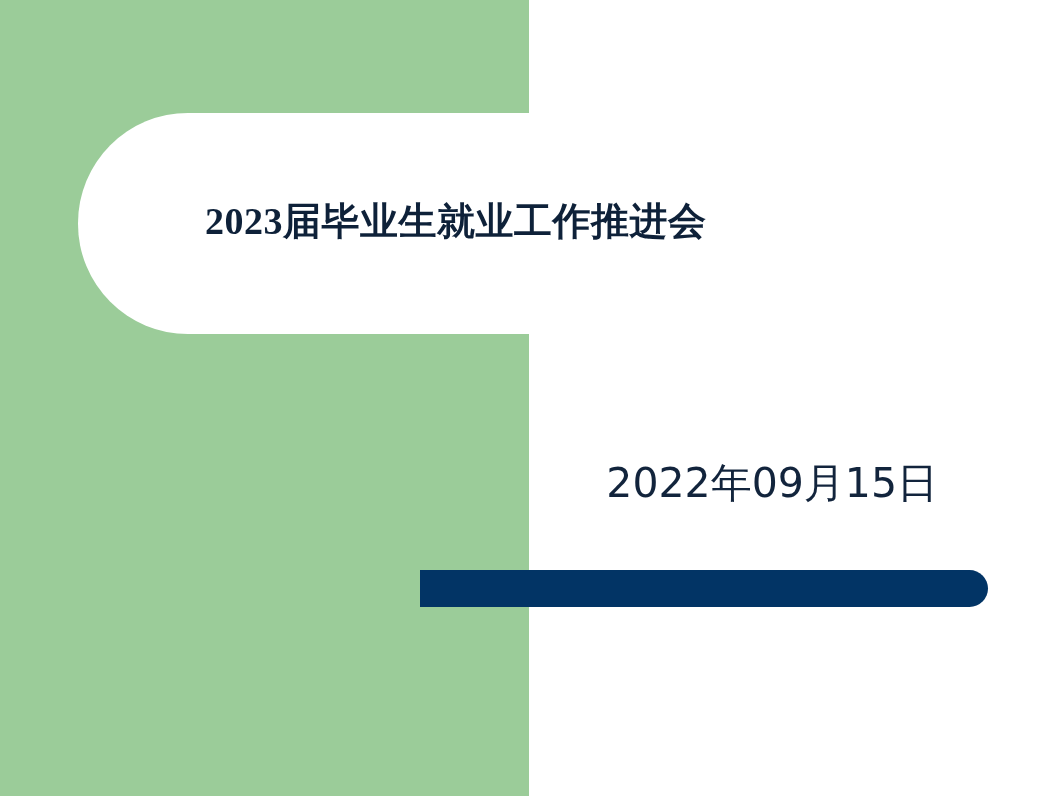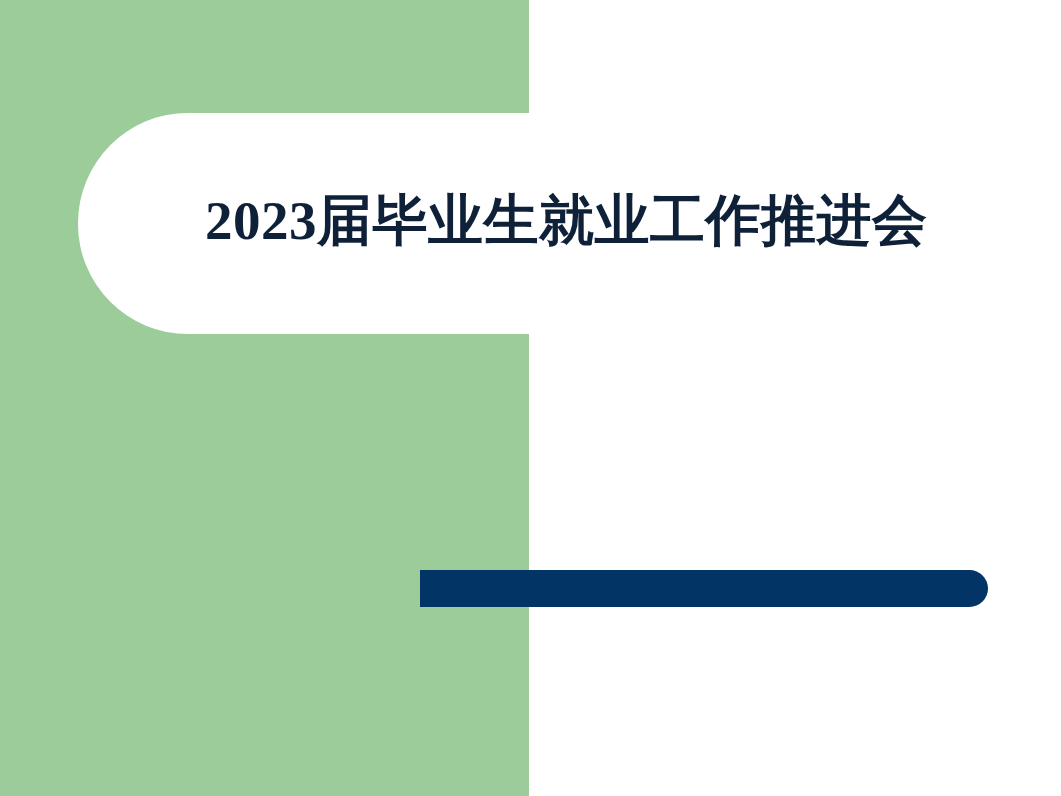--- a/index.html
+++ b/index.html
@@ -42,21 +42,21 @@
   }
 
   
   #slide-title {
     position: absolute;
     left: 205px;
     top: 186px;
     width: 760px;
     font-family: "Liberation Serif", "DejaVu Serif", serif;
     font-weight: bold;
-    font-size: 55px;
+    font-size: 38px;
     line-height: 70px;
     letter-spacing: 0.5px;
     color: #0E2139;
     white-space: nowrap;
   }
 
   
   #accent-bar {
     position: absolute;
     left: 420px;
@@ -94,15 +94,16 @@
 
   <div id="green-panel"></div>
 
   <div id="title-plate"></div>
 
   <div id="slide-title">2023届毕业生就业工作推进会</div>
 
   <div id="accent-bar"></div>
 
   <div id="subtitle-block">
+    <span class="sub-line">2022年09月15日</span>
   </div>
 
 </div>
 
 </body></html>

